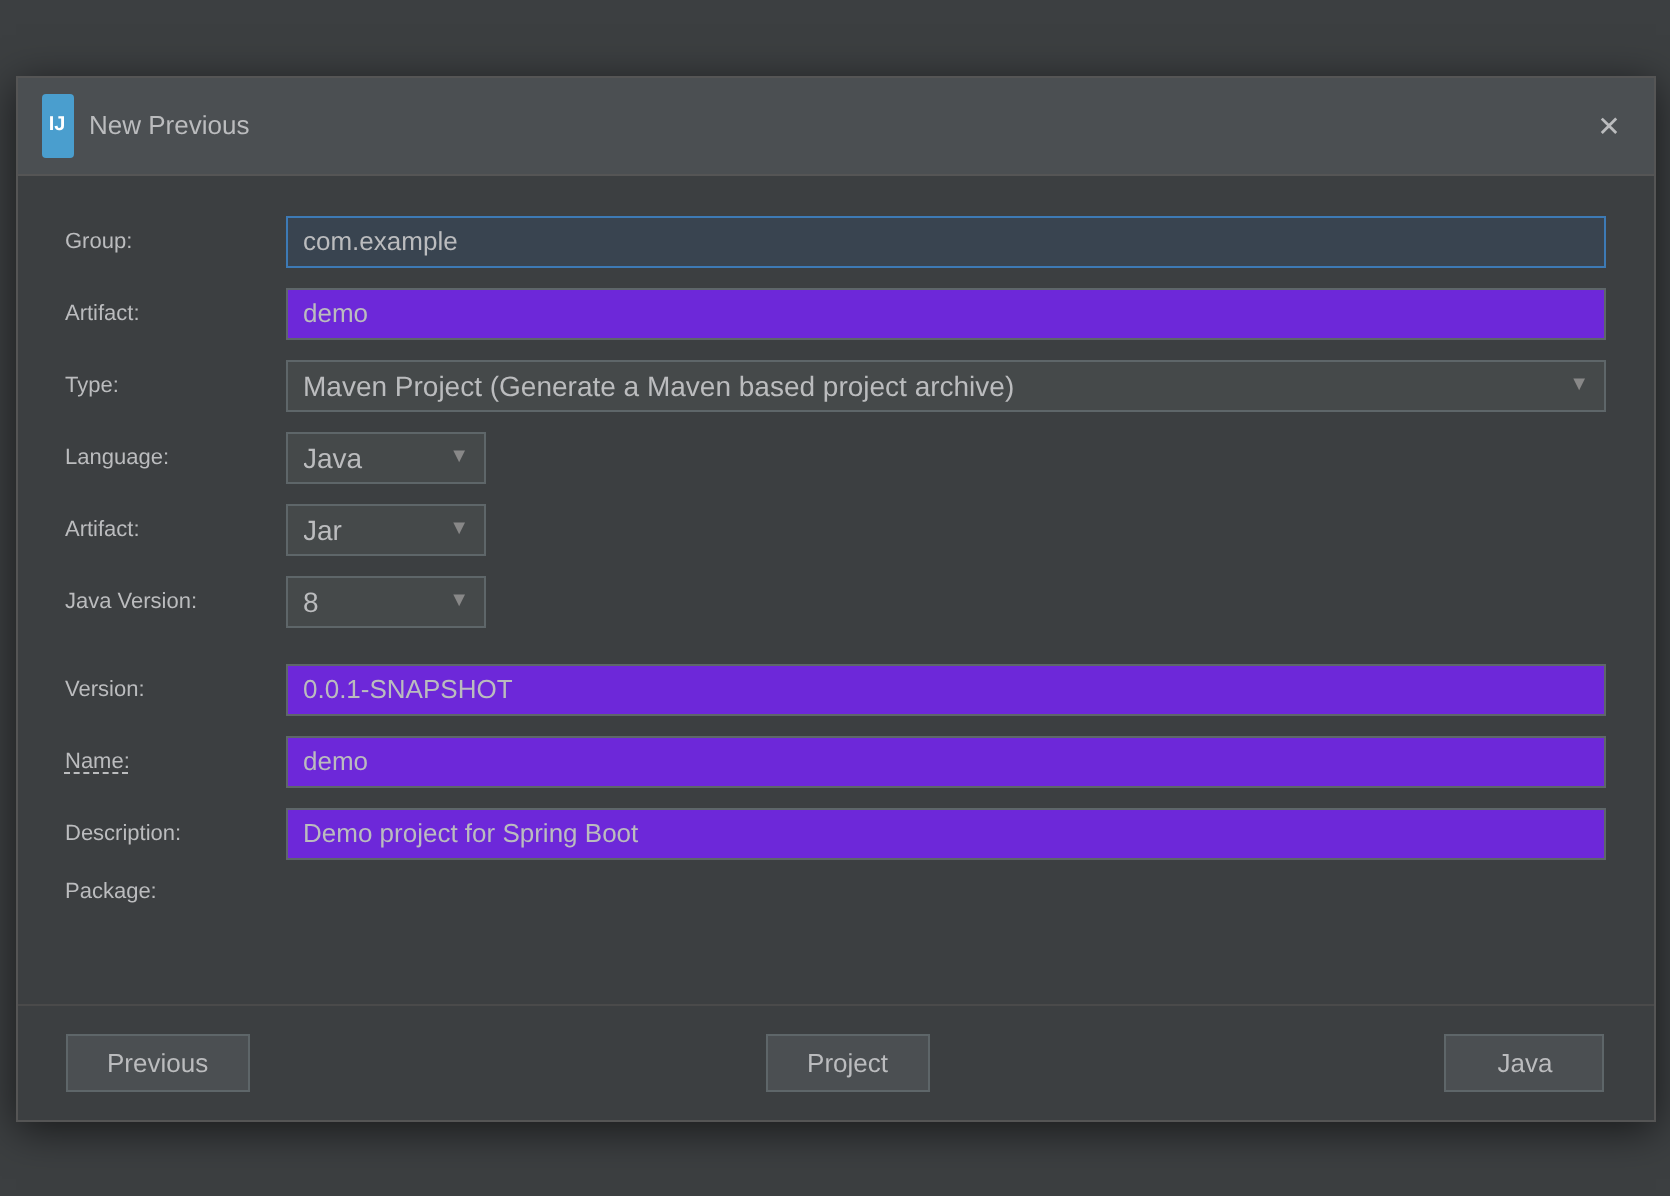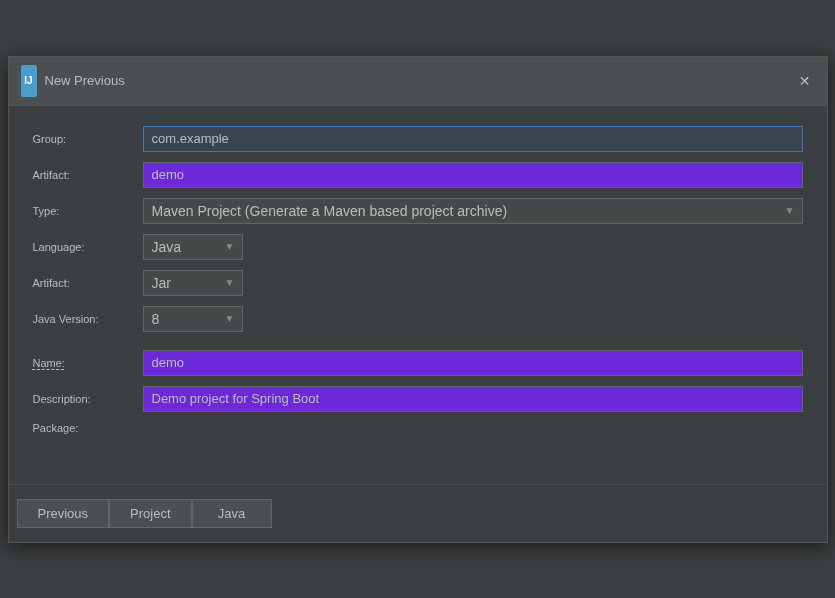--- a/index.html
+++ b/index.html
@@ -163,22 +163,22 @@
       display: inline-flex;
       align-items: center;
     }
 
     .spacer {
       height: 8px;
     }
 
     .dialog-footer {
       display: flex;
-      justify-content: flex-start;
-      padding: 14px 8px;
+      justify-content: space-between;
+      padding: 14px 24px;
       gap: 0;
       border-top: 1px solid #4a4a4a;
       margin-top: 20px;
     }
 
     .btn {
       padding: 6px 20px;
       font-size: 13px;
       border: 1px solid #5e6669;
       cursor: pointer;
@@ -264,20 +264,24 @@
           <option>11</option>
           <option>17</option>
           <option>21</option>
         </select>
         <span class="select-arrow">▼</span>
       </div>
     </div>
 
     <div class="spacer"></div>
 
+    <div class="form-row">
+      <label class="form-label">Version:</label>
+      <input type="text" class="form-input" value="0.0.1-SNAPSHOT" style="">
+    </div>
 
     <div class="form-row">
       <label class="form-label underline">Name:</label>
       <input type="text" class="form-input" value="demo" style="">
     </div>
 
     <div class="form-row">
       <label class="form-label">Description:</label>
       <input type="text" class="form-input" value="Demo project for Spring Boot" style="">
     </div>

